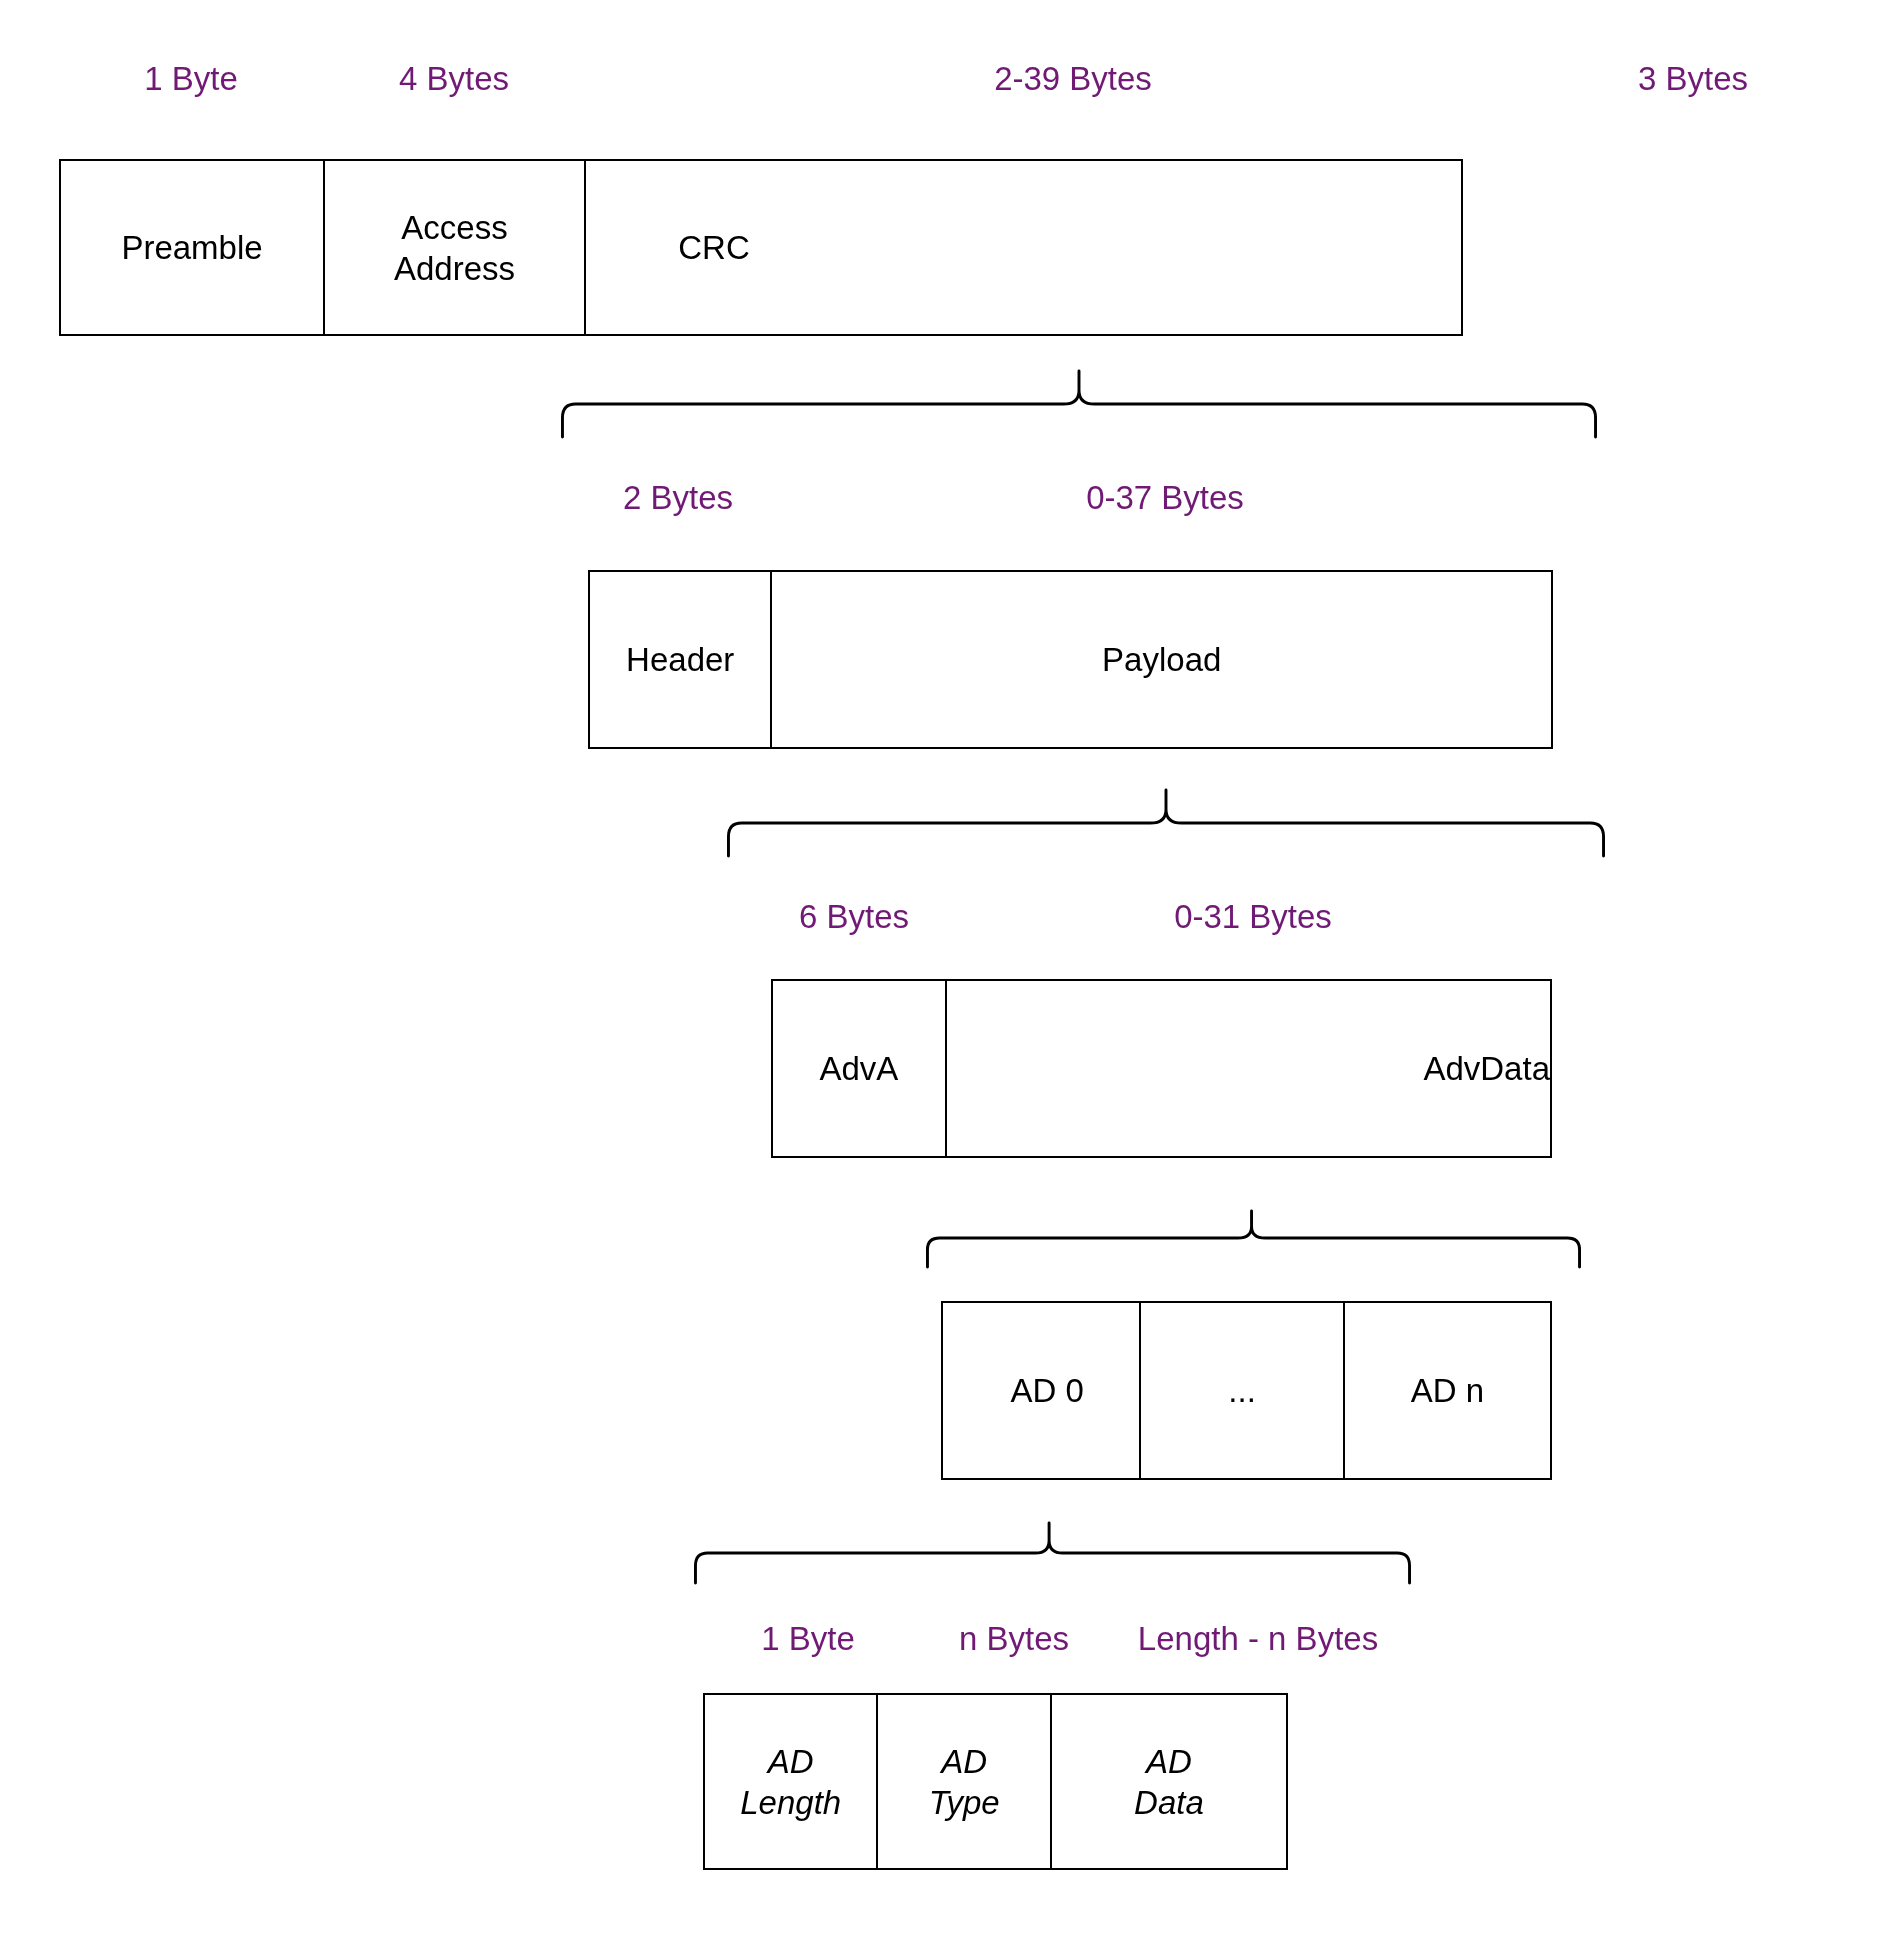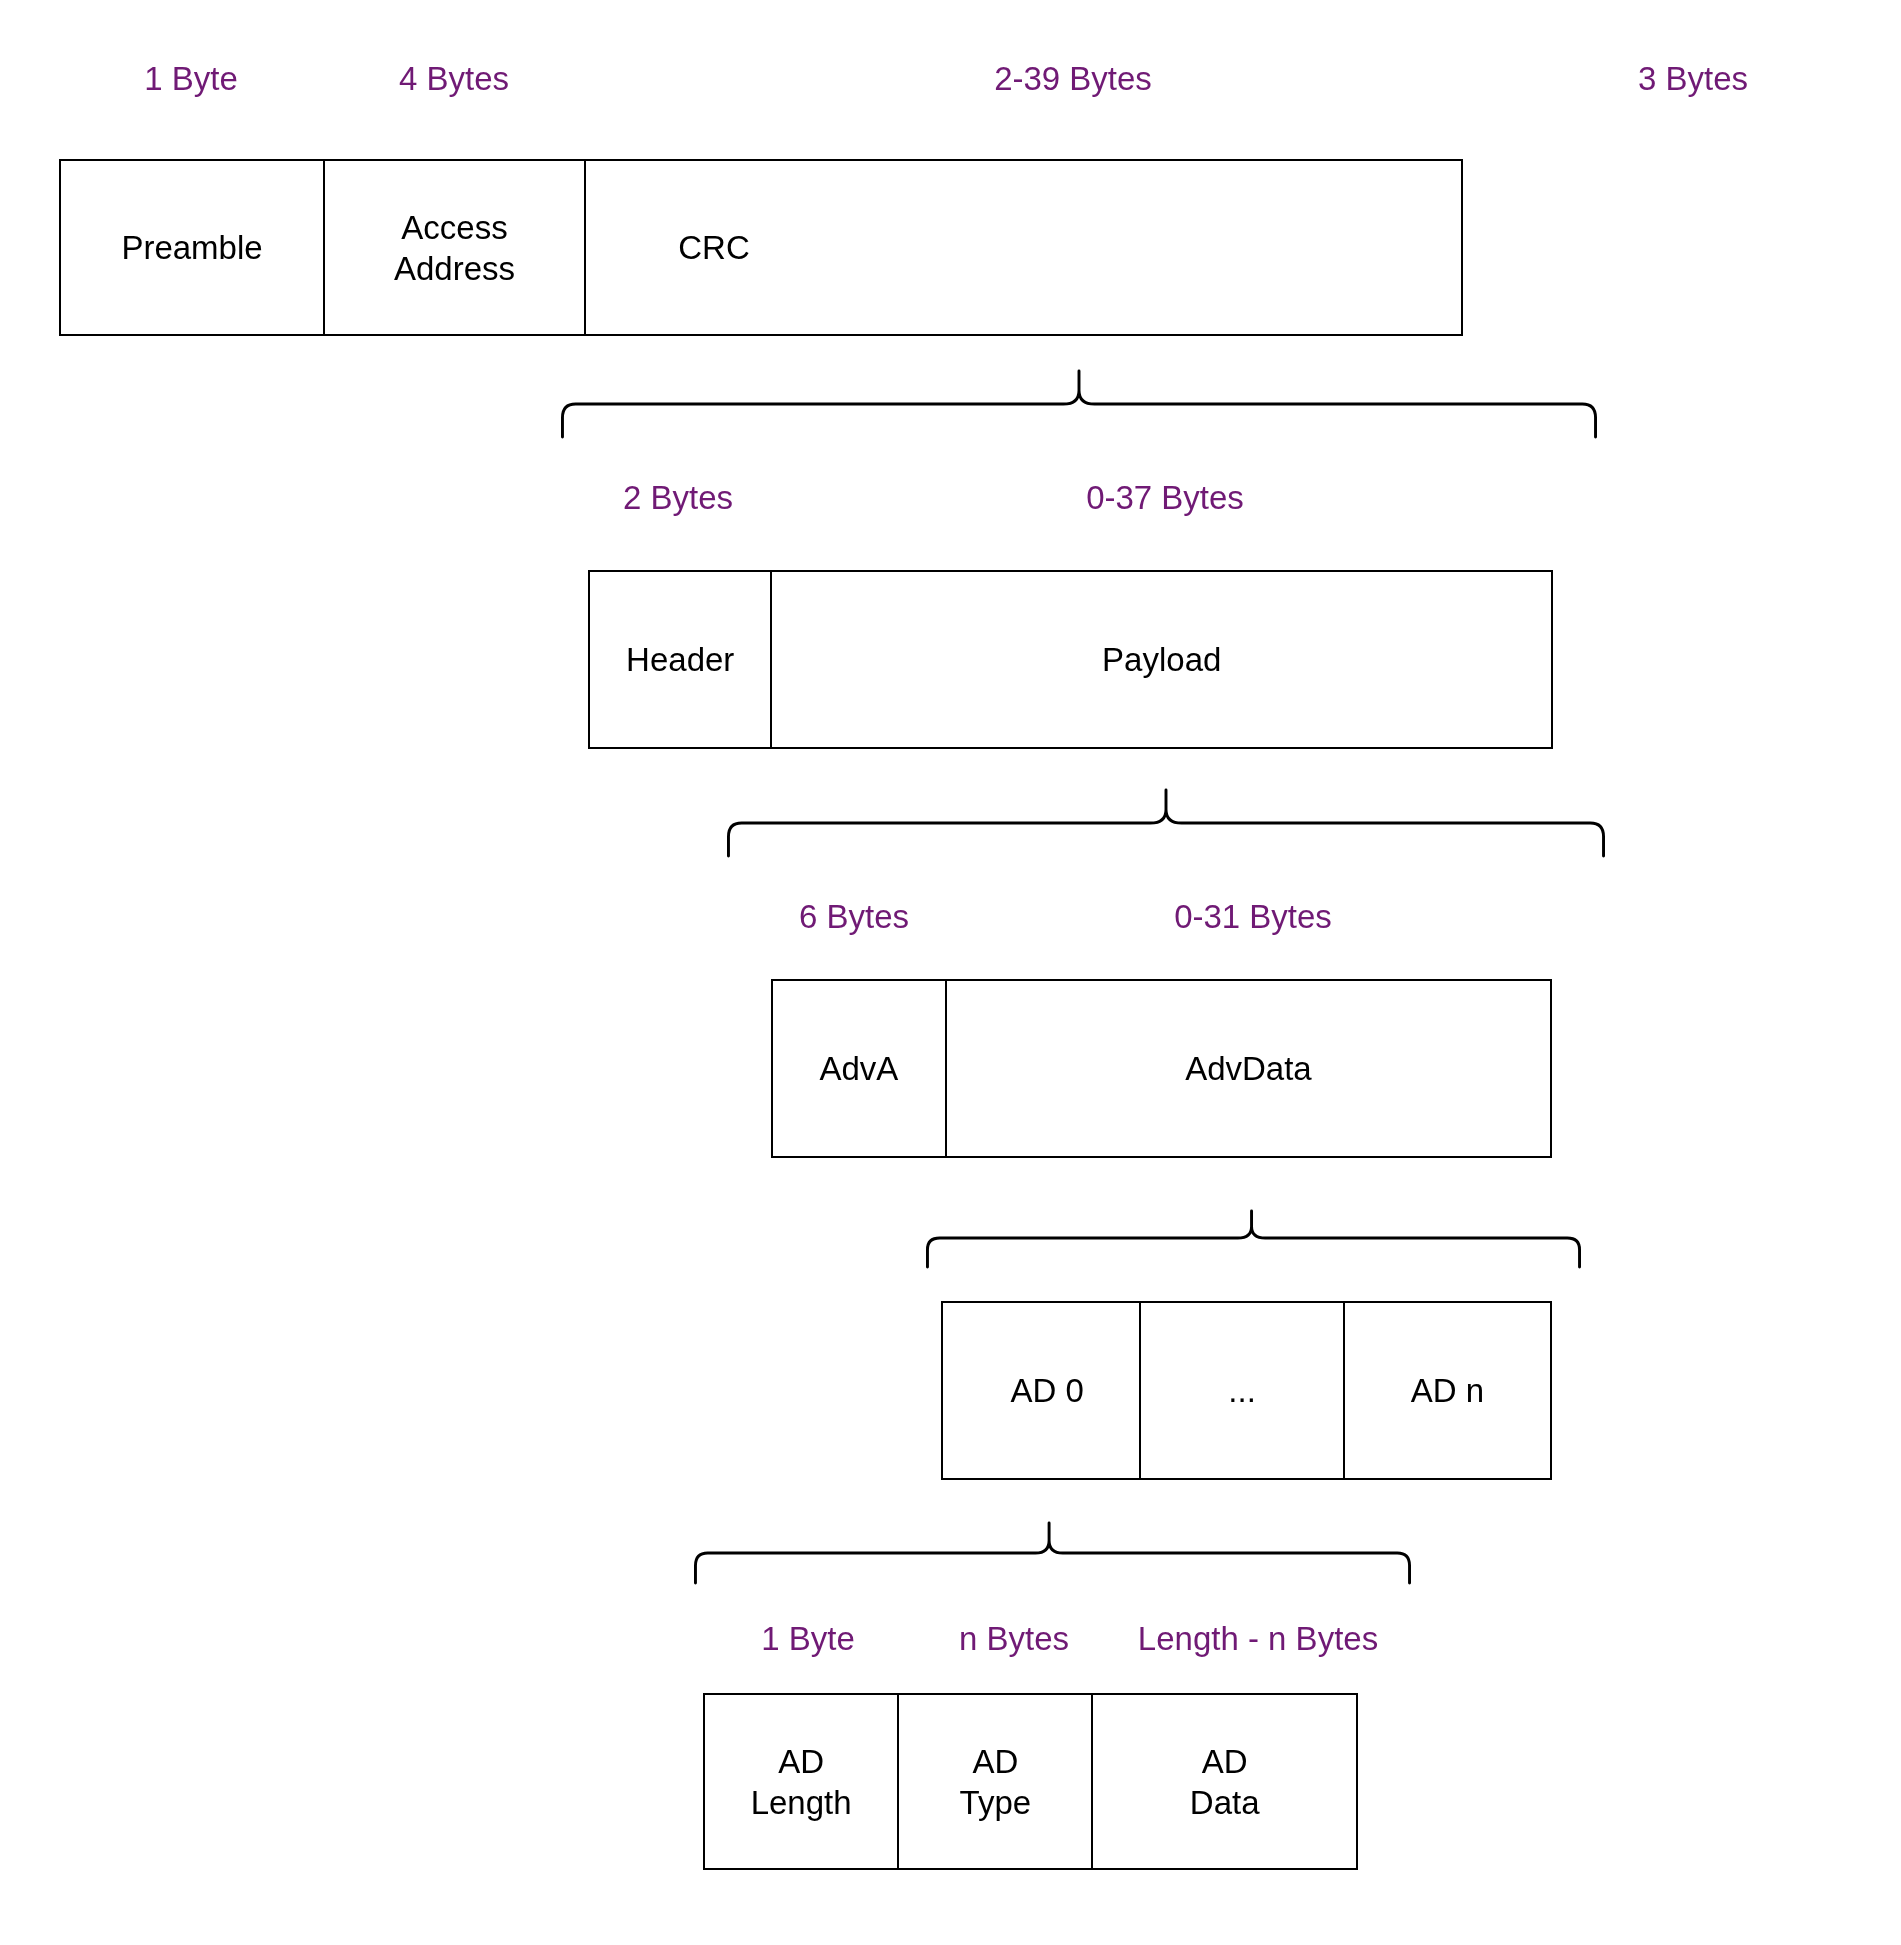--- a/index.html
+++ b/index.html
@@ -129,21 +129,21 @@
     </svg>
   </div>
 
   <div class="size-label" style="left:854px; top:897px;">6 Bytes</div>
   <div class="size-label" style="left:1253px; top:897px;">0-31 Bytes</div>
 
   <div class="field-row" style="left:771px; top:979px; width:781px; height:179px;">
     <div class="field-cell" style="width:175px;">
       <span class="cell-text">AdvA</span>
     </div>
-    <div class="field-cell" style="width:607px;">
+    <div class="field-cell" style="width:607px;justify-content:flex-end;">
       <span class="cell-text">AdvData</span>
     </div>
   </div>
 
   <div class="brace" style="left:926px; top:1209px; width:655px; height:60px;">
     <svg viewBox="0 0 672 62" width="655" height="60" preserveAspectRatio="none">
       <path d="M 1.5 60 L 1.5 42 Q 1.5 30 14 30 L 320 30 Q 334 30 334 18 L 334 2 L 334 18 Q 334 30 348 30 L 658 30 Q 670.5 30 670.5 42 L 670.5 60"></path>
     </svg>
   </div>
 
@@ -162,21 +162,21 @@
   <div class="brace" style="left:694px; top:1521px; width:717px; height:64px;">
     <svg viewBox="0 0 735 66" width="717" height="64" preserveAspectRatio="none">
       <path d="M 1.5 64 L 1.5 46 Q 1.5 33 14 33 L 350 33 Q 364 33 364 20 L 364 2 L 364 20 Q 364 33 378 33 L 721 33 Q 733.5 33 733.5 46 L 733.5 64"></path>
     </svg>
   </div>
 
   <div class="size-label" style="left:808px; top:1619px;">1 Byte</div>
   <div class="size-label" style="left:1014px; top:1619px;">n Bytes</div>
   <div class="size-label" style="left:1258px; top:1619px;">Length - n Bytes</div>
 
-  <div class="field-row" style="left:703px; top:1693px; width:655px; height:177px;">
+  <div class="field-row" style="left:703px; top:1693px; width:585px; height:177px;font-style:italic;">
     <div class="field-cell" style="width:207px;">
       <span class="cell-text">AD
 Length</span>
     </div>
     <div class="field-cell" style="width:207px;">
       <span class="cell-text">AD
 Type</span>
     </div>
     <div class="field-cell" style="width:280px;">
       <span class="cell-text">AD

